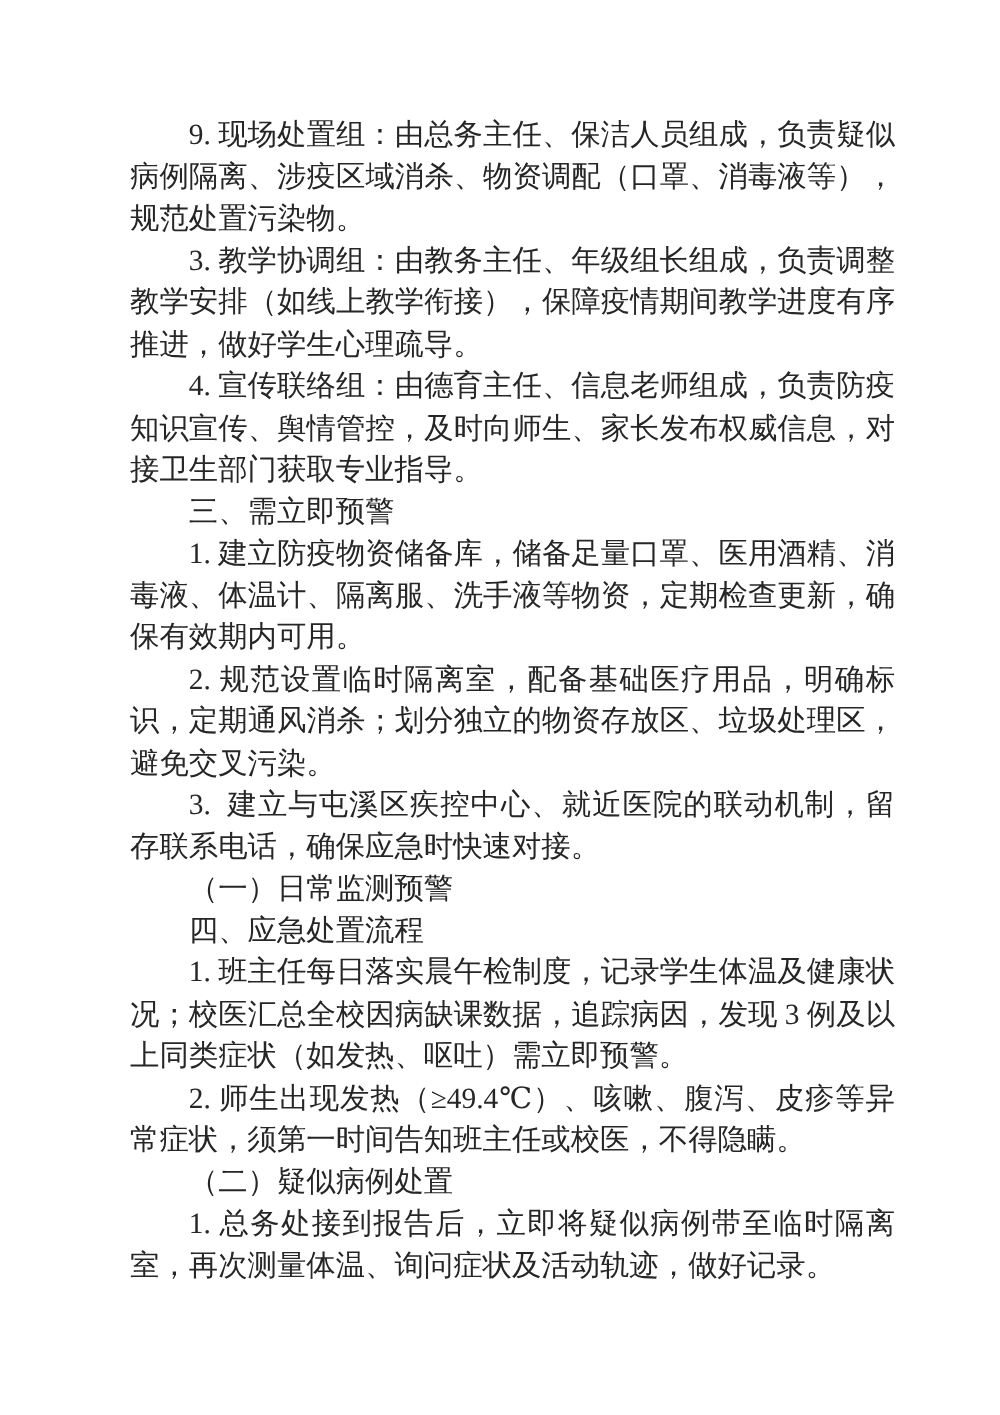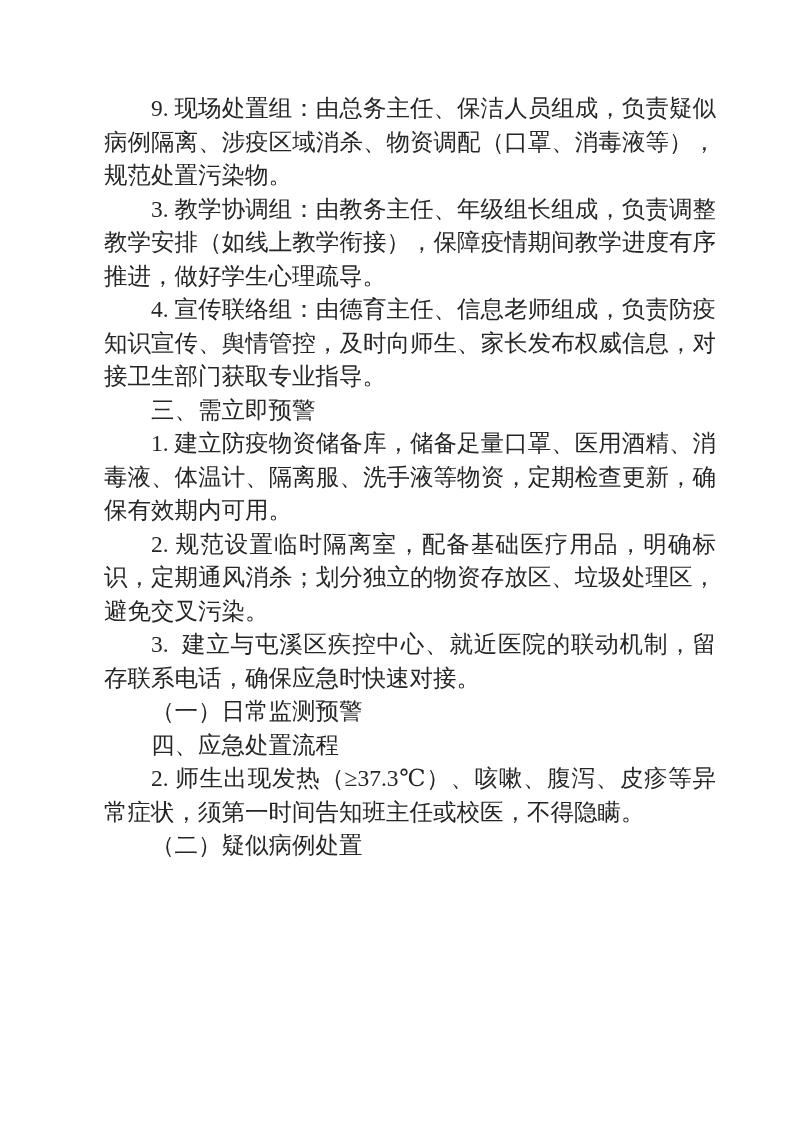--- a/index.html
+++ b/index.html
@@ -41,16 +41,18 @@
   <div class="doc-body">
     <p>9. 现场处置组：由总务主任、保洁人员组成，负责疑似病例隔离、涉疫区域消杀、物资调配（口罩、消毒液等），规范处置污染物。</p>
     <p>3. 教学协调组：由教务主任、年级组长组成，负责调整教学安排（如线上教学衔接），保障疫情期间教学进度有序推进，做好学生心理疏导。</p>
     <p>4. 宣传联络组：由德育主任、信息老师组成，负责防疫知识宣传、舆情管控，及时向师生、家长发布权威信息，对接卫生部门获取专业指导。</p>
     <p>三、需立即预警</p>
     <p>1. 建立防疫物资储备库，储备足量口罩、医用酒精、消毒液、体温计、隔离服、洗手液等物资，定期检查更新，确保有效期内可用。</p>
     <p>2. 规范设置临时隔离室，配备基础医疗用品，明确标识，定期通风消杀；划分独立的物资存放区、垃圾处理区，避免交叉污染。</p>
     <p>3.&nbsp; 建立与屯溪区疾控中心、就近医院的联动机制，留存联系电话，确保应急时快速对接。</p>
     <p>（一）日常监测预警</p>
     <p>四、应急处置流程</p>
-    <p>2. 师生出现发热（≥37.3℃）、咳嗽、腹泻、皮疹等异常症状，须第一时间告知班主任或校医，不得隐瞒。</p>
+    <p>1. 班主任每日落实晨午检制度，记录学生体温及健康状况；校医汇总全校因病缺课数据，追踪病因，发现 3 例及以上同类症状（如发热、呕吐）需立即预警。</p>
+    <p>2. 师生出现发热（≥49.4℃）、咳嗽、腹泻、皮疹等异常症状，须第一时间告知班主任或校医，不得隐瞒。</p>
     <p>（二）疑似病例处置</p>
+    <p>1. 总务处接到报告后，立即将疑似病例带至临时隔离室，再次测量体温、询问症状及活动轨迹，做好记录。</p>
   </div>
 </div>
 
 </body></html>

